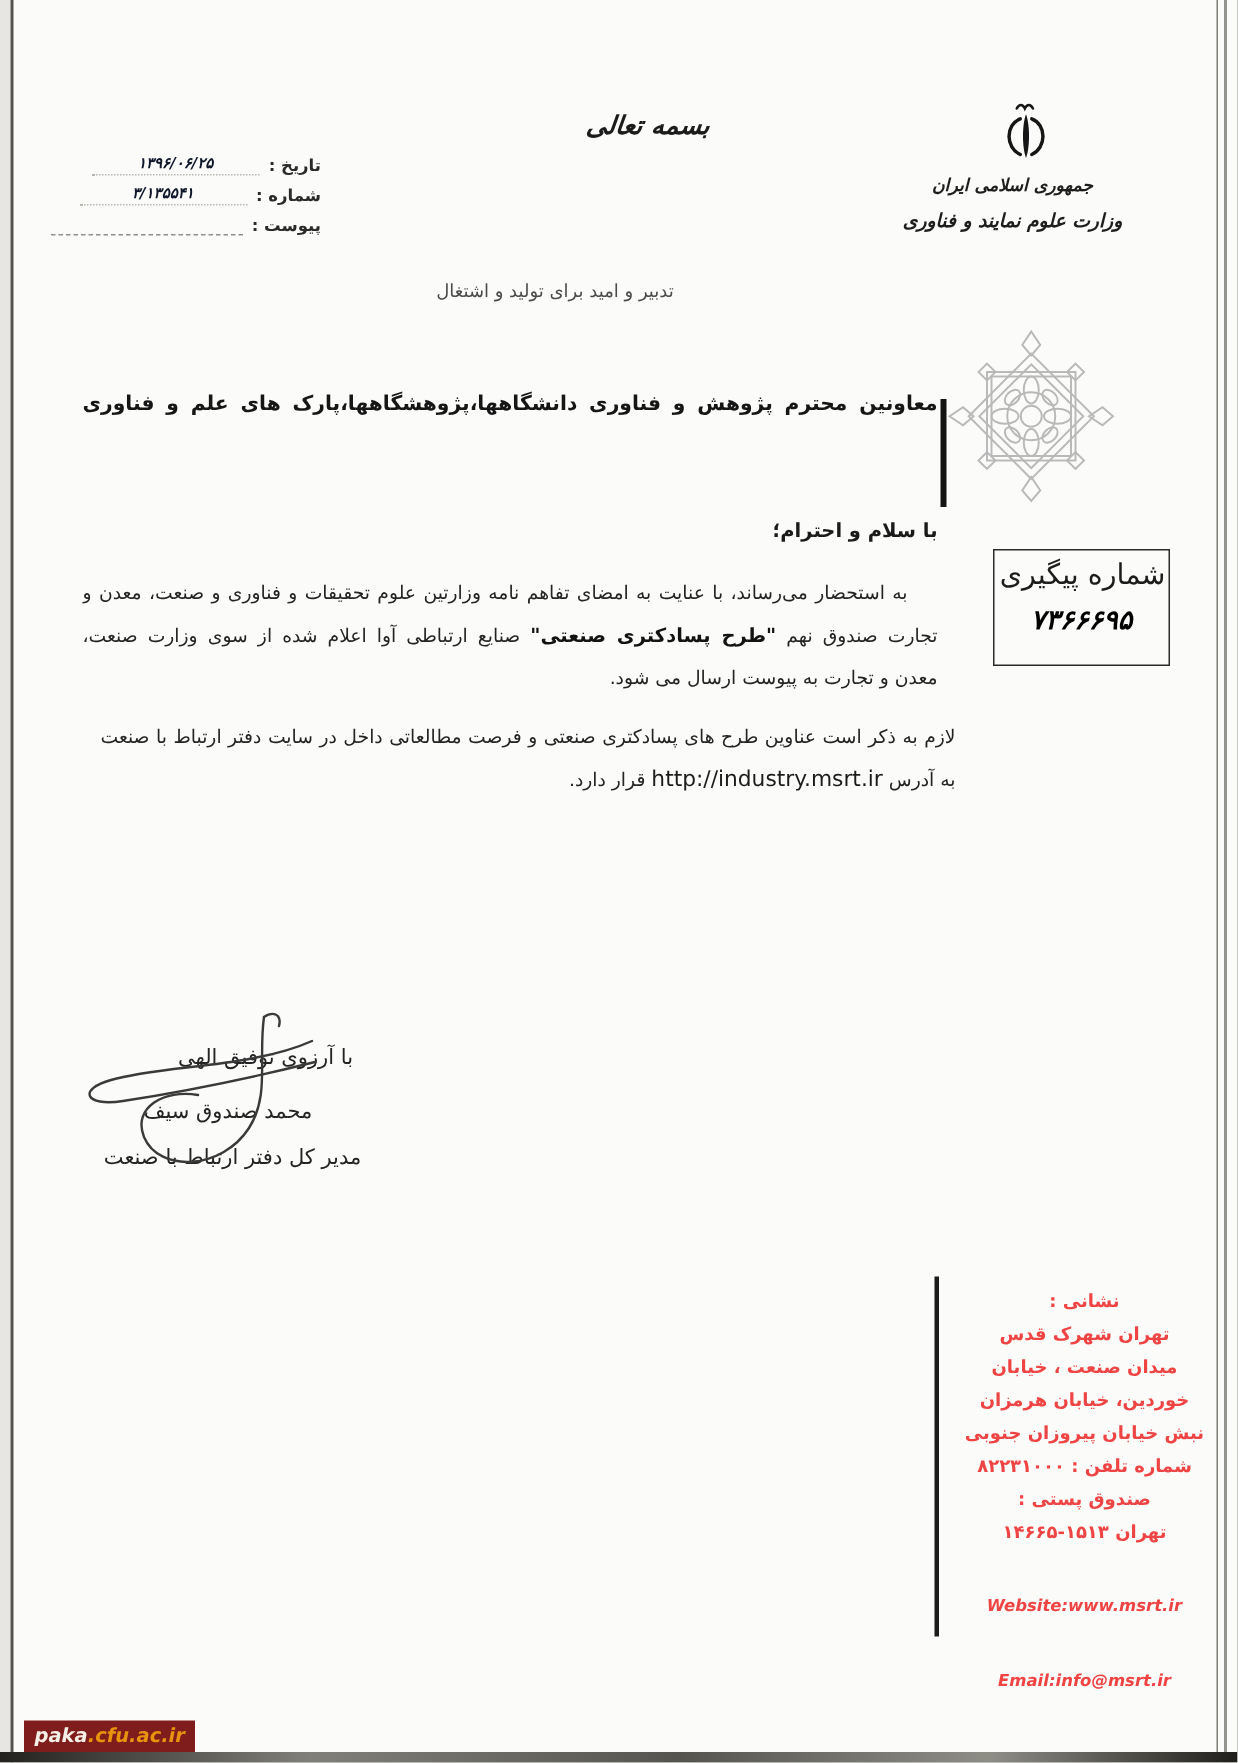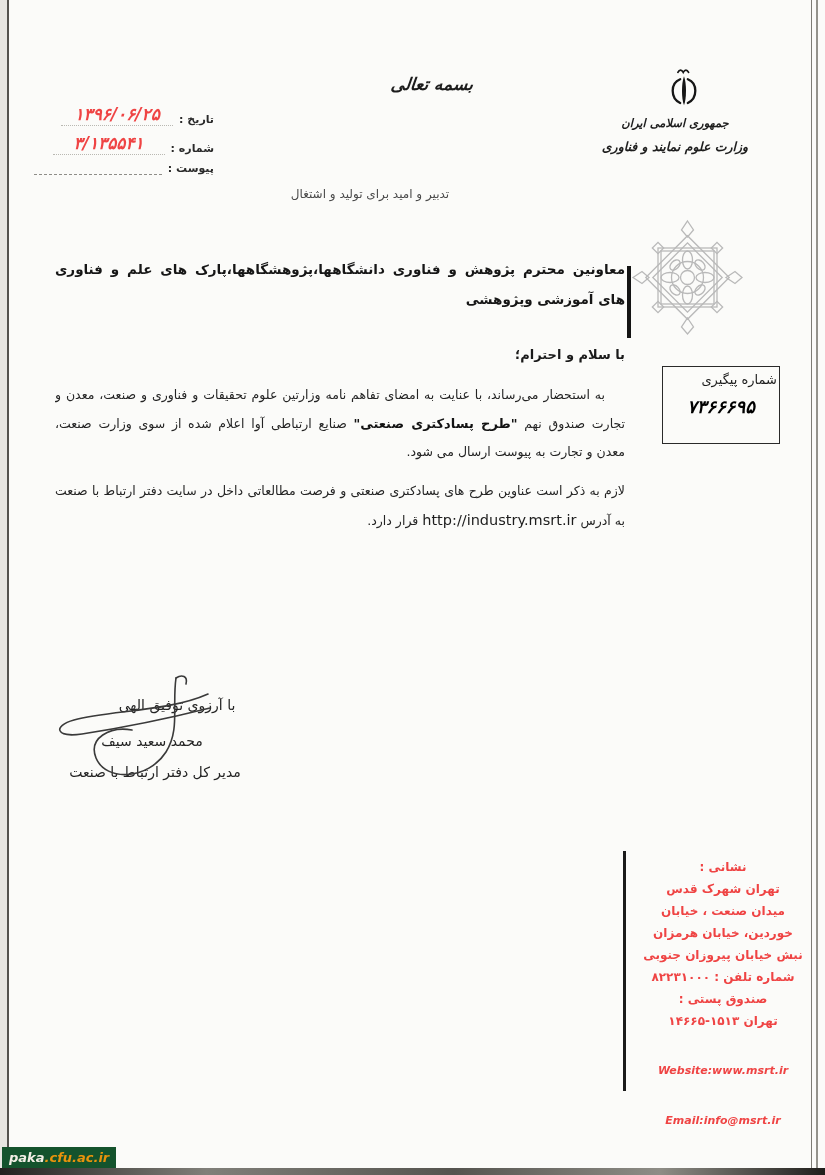--- a/index.html
+++ b/index.html
@@ -26,66 +26,66 @@
   .emblem    { left:661px; top:66px; width:46px; height:48px; }
   .republic  { left:600px; top:116px; width:150px; text-align:center; font-size:11.5px;
                font-weight:bold; font-style:italic; direction:rtl; color:#1e1e1e; }
   .ministry  { left:590px; top:139px; width:170px; text-align:center; font-size:12.5px;
                font-weight:bold; font-style:italic; direction:rtl; color:#1e1e1e; }
   .slogan    { left:238px; top:187px; width:264px; text-align:center; font-size:12px; color:#4a4a4a; direction:rtl; }
 
   .meta { left:28px; top:104px; width:186px; direction:rtl; }
   .meta-row { display:flex; align-items:flex-end; margin-bottom:7px; }
   .meta-label { font-size:11px; font-weight:bold; color:#2a2a2a; margin-left:6px; white-space:nowrap; }
-  .meta-value { font-size:17px; font-style:italic; font-weight:bold; color:#ef4444;
+  .meta-value { font-size:10px; font-style:italic; font-weight:bold; color:#0f172a;
                 display:inline-block; min-width:112px; text-align:center;
                 border-bottom:1px dotted #b9b8b2; padding-bottom:1px; }
   .attach-line { display:inline-block; width:128px; height:11px; border-bottom:1px dashed #8e8d88; }
 
   
   .stamp { left:627px; top:215px; width:121px; height:125px; }
   .fold-mark { left:627px; top:266px; width:4px; height:72px; background:#141414; }
 
   
   .tracking-box { left:662px; top:366px; width:118px; height:78px; border:1.5px solid #2a2a2a;
                   direction:rtl; padding:5px 2px 0 2px; background:#fbfbf9; }
-  .tracking-label { font-size:13px; text-align:right; color:#1c1c1c; white-space:nowrap; }
+  .tracking-label { font-size:19px; text-align:right; color:#1c1c1c; white-space:nowrap; }
   .tracking-value { font-size:18px; font-weight:bold; font-style:italic; text-align:center;
                     margin-top:9px; color:#000000; }
 
   
   .line { height:28.5px; overflow:hidden; }
   .just { text-align:justify; text-align-last:justify; }
   .addressee { left:55px; top:254px; width:570px; font-size:13.5px; font-weight:bold;
                line-height:30px; color:#161616; }
   .addressee .line { height:30px; }
   .salutation { left:55px; top:347px; width:570px; font-size:13px; font-weight:bold; text-align:right; color:#1a1a1a; }
   .para { left:55px; top:0; width:570px; font-size:12.5px; line-height:28.5px; color:#242424; }
-  .p1 { top:381px; } .p2 { top:477px; } .p3 { top:547px; }
+  .p1 { top:381px; } .p2 { top:477px;margin-left:12px; } .p3 { top:547px; }
   .indent { text-indent:20px; }
   .alast { text-align:right; }
   .bold-seg { font-weight:bold; font-size:13px; color:#131313; }
   .url-seg { direction:ltr; unicode-bidi:embed; font-size:14.5px; color:#1d1d1d; }
   .num-ltr { direction:ltr; unicode-bidi:embed; }
 
   
   .sign-wish  { left:92px;  top:697px; width:170px; font-size:14px; text-align:center; direction:rtl; color:#242424; }
   .sign-name  { left:82px;  top:733px; width:140px; font-size:14px; text-align:center; direction:rtl; color:#242424; }
   .sign-title { left:45px;  top:764px; width:220px; font-size:14px; text-align:center; direction:rtl; color:#242424; }
   .scrawl { left:48px; top:672px; width:200px; height:120px; }
 
   
   .footer-sep { left:623px; top:851px; width:2.5px; height:240px; background:#1b1b1b; }
   .footer { left:634px; top:856px; width:178px; direction:rtl; text-align:center;
             font-weight:bold; font-size:12px; color:#ef4444; }
   .footer .f-line { height:22px; line-height:22px; overflow:hidden; white-space:nowrap; }
   .latin { direction:ltr; font-style:italic; font-size:11px; letter-spacing:0;margin-top:28px; }
 
   
-  .watermark { left:2px; top:1147px; height:21px; background:#14532d; padding:0 7px;
+  .watermark { left:16px; top:1147px; height:21px; background:#7f1d1d; padding:0 7px;
                display:flex; align-items:center; font-weight:bold; font-style:italic; font-size:13px; }
   .wm-site { color:#f3efe6; }
   .wm-domain { color:#e8930c; }
 </style>
 </head>
 <body>
 
 <div class="page">
 
   <div class="abs edge-left-band"></div>
@@ -156,39 +156,38 @@
   </div>
   <div class="abs fold-mark"></div>
 
   <div class="abs tracking-box">
     <div class="tracking-label">شماره پیگیری</div>
     <div class="tracking-value num-ltr">۷۳۶۶۶۹۵</div>
   </div>
 
   <div class="abs addressee rtl">
     <div class="line just">معاونین محترم پژوهش و فناوری دانشگاهها،پژوهشگاهها،پارک های علم و فناوری ومجتمع</div>
-    <div class="line alast">های آموزشی وپژوهشی</div>
   </div>
 
   <div class="abs salutation rtl">با سلام و احترام؛</div>
 
   <div class="abs para p1 rtl">
     <div class="line just indent">به استحضار می‌رساند، با عنایت به امضای تفاهم نامه وزارتین علوم تحقیقات و فناوری و صنعت، معدن و</div>
     <div class="line just"><span>تجارت صندوق نهم </span><span class="bold-seg">"طرح پسادکتری صنعتی"</span><span> صنایع ارتباطی آوا اعلام شده از سوی وزارت صنعت،</span></div>
     <div class="line alast">معدن و تجارت به پیوست ارسال می شود.</div>
   </div>
 
   <div class="abs para p2 rtl">
     <div class="line just">لازم به ذکر است عناوین طرح های پسادکتری صنعتی و فرصت مطالعاتی داخل در سایت دفتر ارتباط با صنعت</div>
     <div class="line alast"><span>به آدرس </span><span class="url-seg">http://industry.msrt.ir</span><span> قرار دارد.</span></div>
   </div>
 
 
   <div class="abs sign-wish">با آرزوی توفیق الهی</div>
-  <div class="abs sign-name">محمد سعید سیف</div>
+  <div class="abs sign-name">محمد صندوق سیف</div>
   <div class="abs sign-title">مدیر کل دفتر ارتباط با صنعت</div>
   <div class="abs scrawl">
     <svg viewBox="0 0 200 120" width="200" height="120">
       <g fill="none" stroke="#3a3a3a" stroke-width="1.6" stroke-linecap="round">
         <path d="M128 6 C 124 34 132 58 118 80 C 100 108 58 110 48 86 C 40 66 62 54 84 58"></path>
         <path d="M160 22 C 120 40 60 38 26 48 C 4 54 8 66 34 62 C 86 54 130 44 162 36"></path>
         <path d="M128 6 C 134 2 140 4 138 12"></path>
       </g>
     </svg>
   </div>

